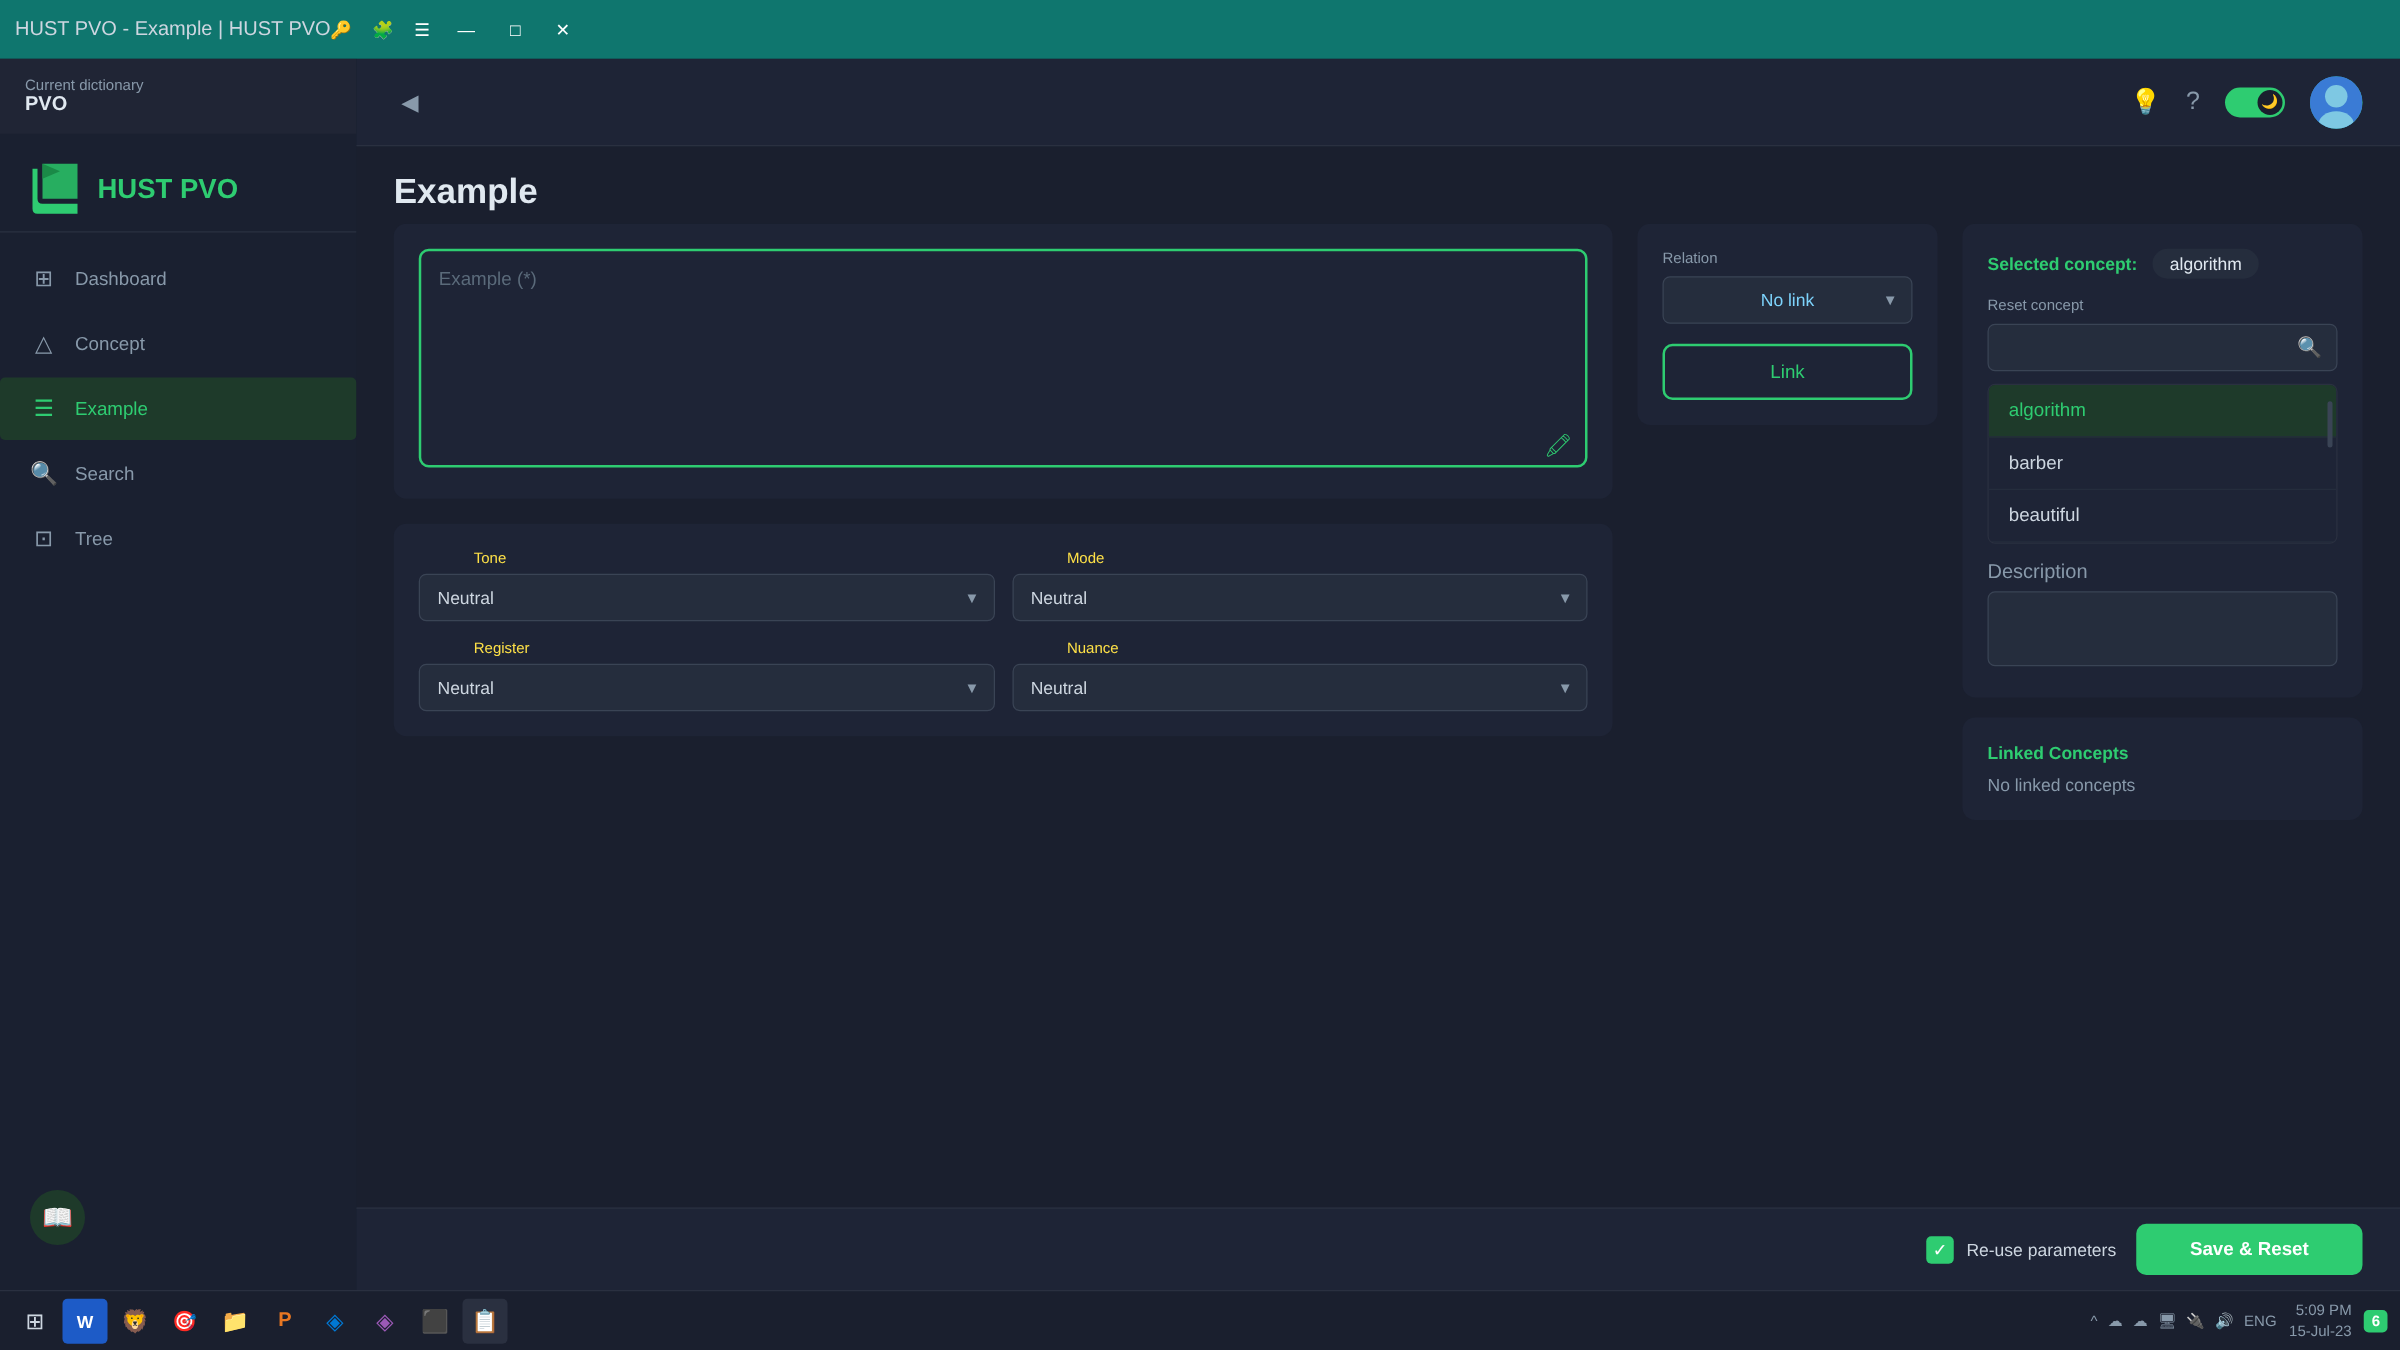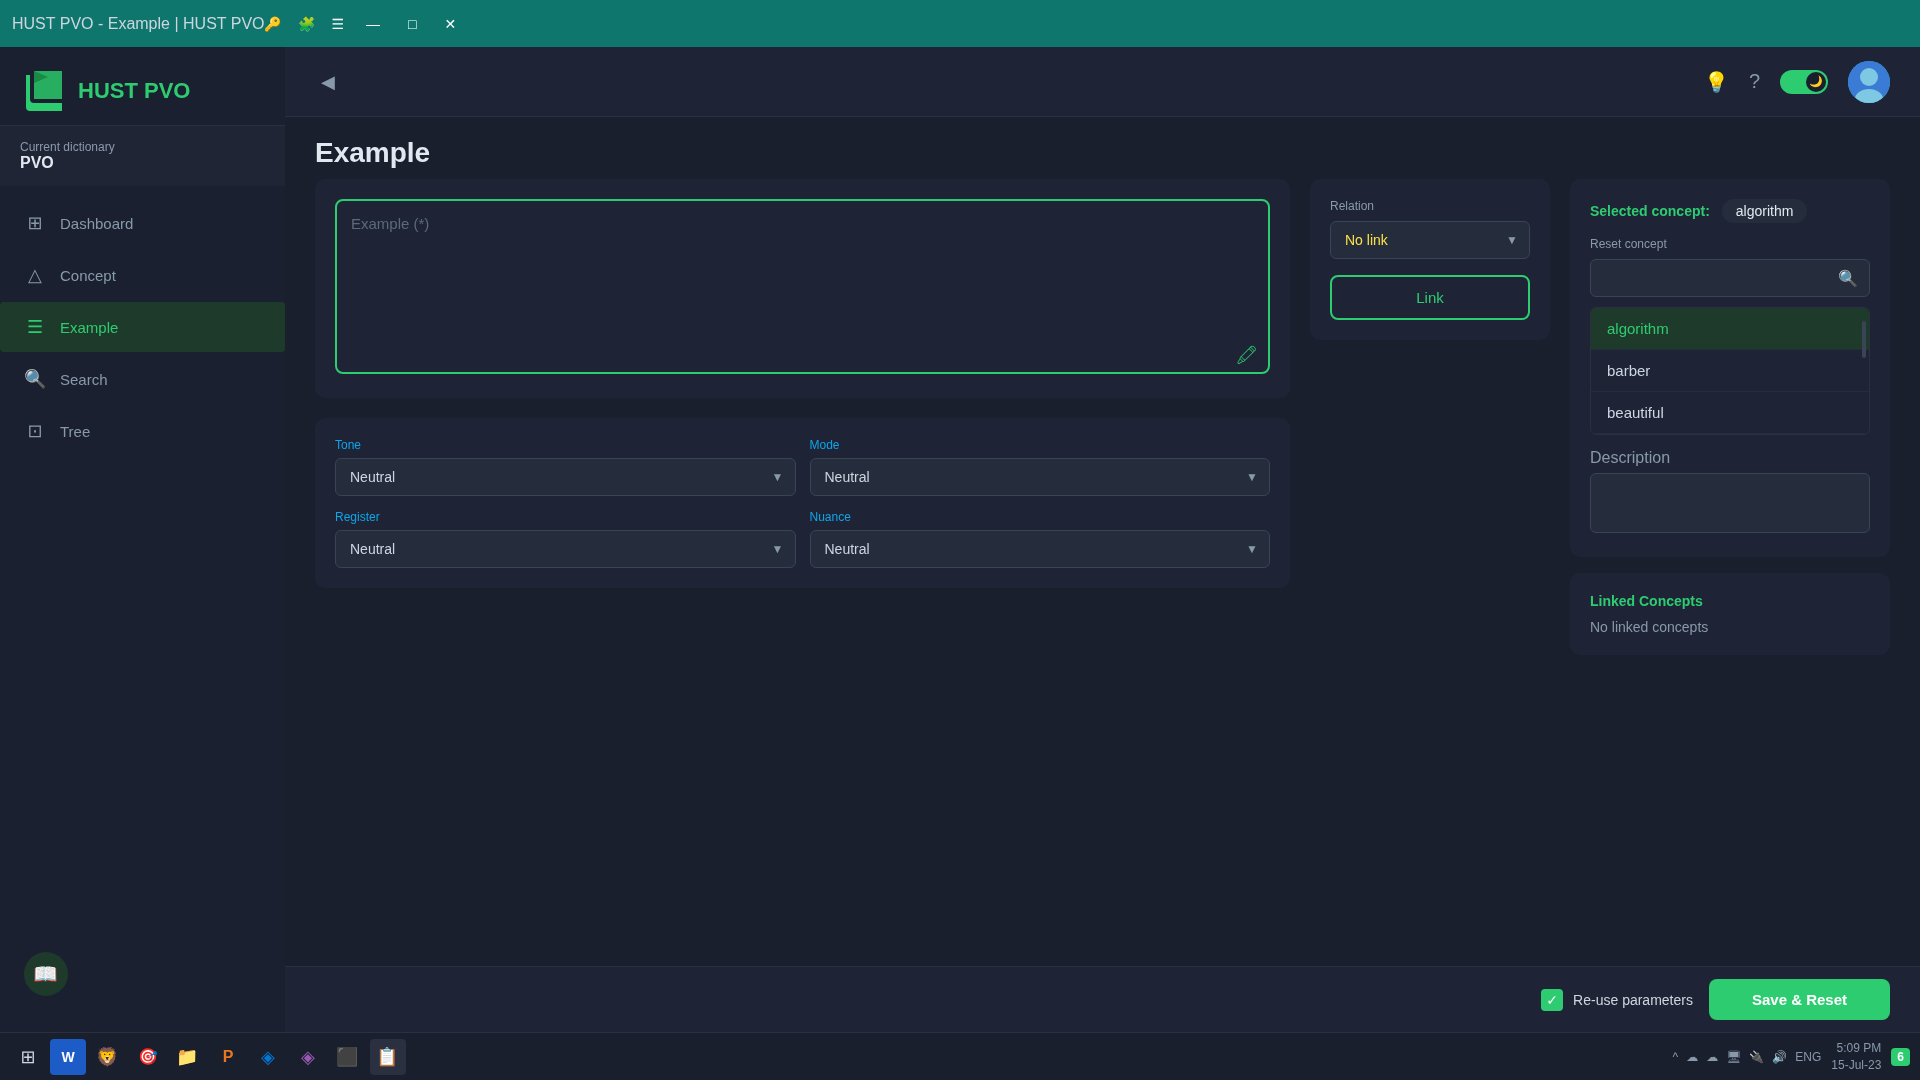--- a/index.html
+++ b/index.html
@@ -254,23 +254,24 @@
     #dropdowns-card {
       background: #1e2436;
       border-radius: 10px;
       padding: 20px;
       display: grid;
       grid-template-columns: 1fr 1fr;
       gap: 14px;
     }
     .dropdown-group label {
       display: block;
-      color: #0ea5e9;
+      color: #fde047;
       font-size: 12px;
       margin-bottom: 6px;
+      margin-left: 44px;
     }
     .dropdown-wrapper {
       position: relative;
     }
     .dropdown-wrapper select {
       width: 100%;
       background: #252d3d;
       border: 1px solid #3a4455;
       border-radius: 6px;
       color: #cdd6e0;
@@ -309,26 +310,27 @@
     }
     #relation-dropdown-wrapper {
       position: relative;
       margin-bottom: 16px;
     }
     #relation-dropdown-wrapper select {
       width: 100%;
       background: #252d3d;
       border: 1px solid #3a4455;
       border-radius: 6px;
-      color: #fde047;
+      color: #7dd3fc;
       font-size: 14px;
       padding: 10px 14px;
       appearance: none;
       cursor: pointer;
       outline: none;
+      text-align: center;
     }
     #link-btn {
       width: 100%;
       background: transparent;
       border: 2px solid #2ecc71;
       border-radius: 8px;
       color: #2ecc71;
       font-size: 15px;
       font-weight: 400;
       padding: 12px;
@@ -570,34 +572,34 @@
     <span class="title-bar-icon">☰</span>
     <span class="win-btn">—</span>
     <span class="win-btn">□</span>
     <span class="win-btn close">✕</span>
   </div>
 </div>
 
 <div id="app-body">
 
   <div id="sidebar">
+    <div id="current-dict-section">
+      <div id="current-dict-label">Current dictionary</div>
+      <div id="current-dict-value">PVO</div>
+    </div>
+
     <div id="sidebar-header">
       <div id="logo-container">
         <svg id="logo-icon" viewBox="0 0 48 48" xmlns="http://www.w3.org/2000/svg">
           <path d="M6 8 L6 40 Q6 44 10 44 L42 44 L42 36 L14 36 Q10 36 10 32 L10 8 Z" fill="#2ecc71"></path>
           <path d="M14 4 L14 32 L42 32 L42 4 Z" fill="#27ae60"></path>
           <path d="M14 4 L14 16 L28 10 Z" fill="#1a8a47"></path>
         </svg>
         <span id="logo-text">HUST PVO</span>
       </div>
-    </div>
-
-    <div id="current-dict-section">
-      <div id="current-dict-label">Current dictionary</div>
-      <div id="current-dict-value">PVO</div>
     </div>
 
     <div id="nav-items">
       <div class="nav-item">
         <span class="nav-icon">⊞</span>
         <span>Dashboard</span>
       </div>
       <div class="nav-item">
         <span class="nav-icon">△</span>
         <span>Concept</span>

